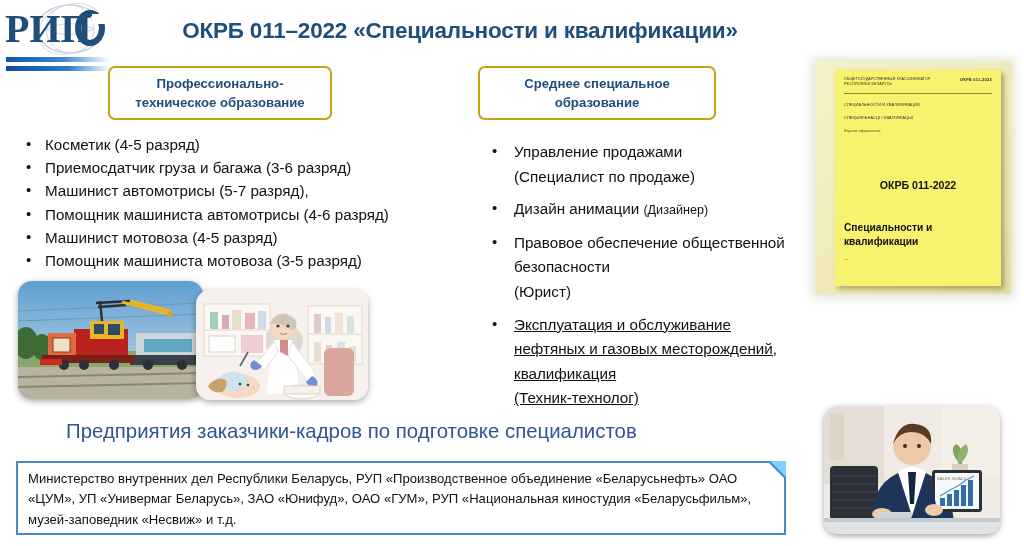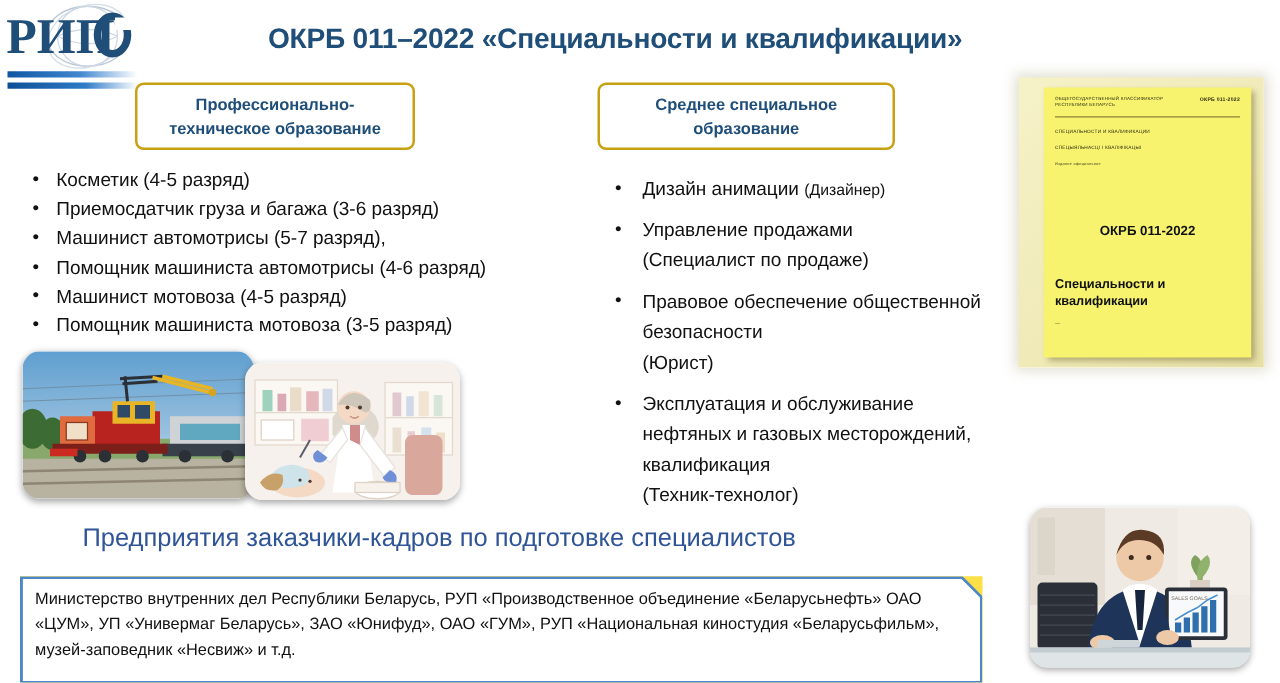--- a/index.html
+++ b/index.html
@@ -8,21 +8,21 @@
        font-family:"Liberation Sans","DejaVu Sans",sans-serif;}
   .slide{position:absolute;inset:0;background:#fff;}
 
   
   .logo{position:absolute;left:4px;top:2px;width:112px;height:72px;}
   .logo svg{display:block;}
 
   
   .title{position:absolute;left:150px;top:18px;width:620px;
          font-size:22.5px;font-weight:bold;color:#1F4E79;
-         letter-spacing:-0.2px;text-align:right;white-space:nowrap;}
+         letter-spacing:-0.2px;text-align:center;white-space:nowrap;}
 
   
   .goldbox{position:absolute;border:2px solid #C8A112;border-radius:7px;
            background:#ffffff;color:#1F4E79;font-weight:bold;
            font-size:13.2px;line-height:1.45;text-align:center;
            display:flex;align-items:center;justify-content:center;
            box-sizing:border-box;padding:4px 8px;}
   #box-pto{left:108px;top:66px;width:224px;height:54px;}
   #box-sse{left:478px;top:66px;width:238px;height:54px;}
 
@@ -30,21 +30,21 @@
   ul.blist{list-style:none;margin:0;padding:0;}
   ul.blist li{position:relative;padding-left:27px;color:#111;}
   ul.blist li:before{content:"•";position:absolute;left:8px;top:-1px;
         font-size:15px;line-height:inherit;color:#111;}
 
   #list-pto{position:absolute;left:18px;top:133px;width:460px;
             font-size:15.2px;line-height:23.2px;}
   #list-sse{position:absolute;left:484px;top:140px;width:310px;
             font-size:15.2px;line-height:24.6px;}
   #list-sse li{padding-left:30px;margin-bottom:8px;}
-  #list-sse li:last-child{margin-bottom:0;}
+  #list-sse li:last-child{margin-bottom:0;text-decoration:underline;}
   .small{font-size:12.6px;}
 
   
   .photo{position:absolute;overflow:hidden;box-shadow:0 2px 6px rgba(0,0,0,.35);}
 
   
   #photo-train{left:18px;top:281px;width:185px;height:118px;border-radius:14px;}
   
   #photo-cosmet{left:196px;top:290px;width:172px;height:110px;border-radius:14px;}
   
@@ -68,22 +68,22 @@
             font-size:10.6px;color:#111;}
   #doc-page .big{margin-top:30px;font-weight:bold;font-size:10.2px;
             color:#111;line-height:1.45;}
   #doc-page .dash{margin-top:6px;font-size:4px;color:#4a451f;}
 
   
   #section-heading{position:absolute;left:66px;top:420px;width:680px;
         font-size:20.4px;color:#2F5597;white-space:nowrap;}
 
   
-  #customers-box{position:absolute;left:16px;top:461px;width:770px;height:86px;
-        box-sizing:border-box;background:#fde047;}
+  #customers-box{position:absolute;left:16px;top:461px;width:770px;height:74px;
+        box-sizing:border-box;background:#7dd3fc;}
   #customers-box .frame{position:absolute;inset:0;
         background:#4A86C8;
         -webkit-clip-path:polygon(0 0, calc(100% - 16px) 0, 100% 16px, 100% 100%, 0 100%);
         clip-path:polygon(0 0, calc(100% - 16px) 0, 100% 16px, 100% 100%, 0 100%);}
   #customers-box .inner{position:absolute;left:2px;top:2px;right:2px;bottom:2px;
         background:#ffffff;
         -webkit-clip-path:polygon(0 0, calc(100% - 15px) 0, 100% 15px, 100% 100%, 0 100%);
         clip-path:polygon(0 0, calc(100% - 15px) 0, 100% 15px, 100% 100%, 0 100%);}
   #customers-text{position:absolute;left:12px;top:8px;right:26px;
         font-size:13.1px;line-height:20.4px;color:#111;}
@@ -137,26 +137,26 @@
     <li>Косметик (4-5 разряд)</li>
     <li>Приемосдатчик груза и багажа (3-6 разряд)</li>
     <li>Машинист автомотрисы (5-7 разряд),</li>
     <li>Помощник машиниста автомотрисы (4-6 разряд)</li>
     <li>Машинист мотовоза (4-5 разряд)</li>
     <li>Помощник машиниста мотовоза (3-5 разряд)</li>
   </ul>
 
   <ul class="blist" id="list-sse">
     <li>
+      <span>Управление продажами</span><br>
+      <span>(Специалист по продаже)</span>
+    </li>
+    <li>
       <span>Дизайн анимации</span>
       <span class="small">(Дизайнер)</span>
-    </li>
-    <li>
-      <span>Управление продажами</span><br>
-      <span>(Специалист по продаже)</span>
     </li>
     <li>
       <span>Правовое обеспечение общественной безопасности</span><br>
       <span>(Юрист)</span>
     </li>
     <li>
       <span>Эксплуатация и обслуживание нефтяных и газовых месторождений, квалификация</span><br>
       <span>(Техник-технолог)</span>
     </li>
   </ul>

